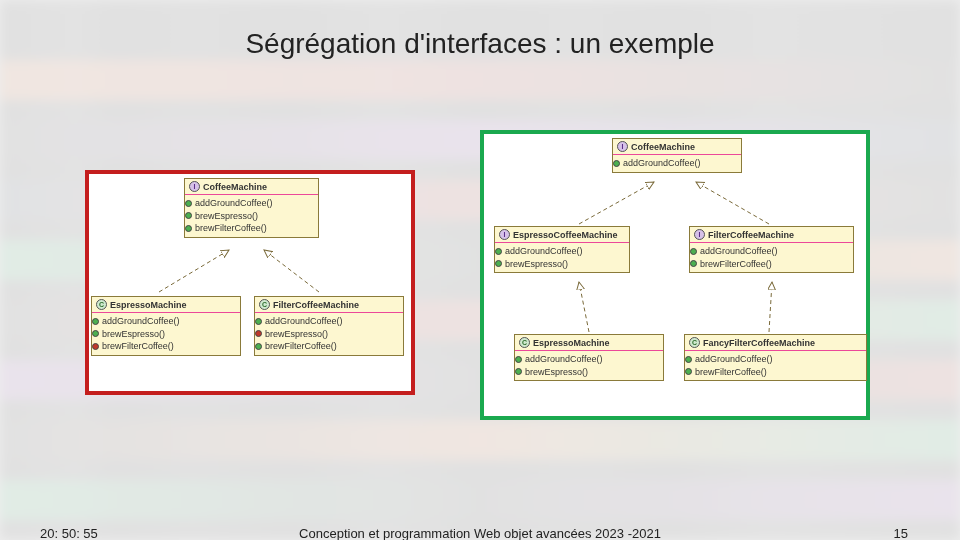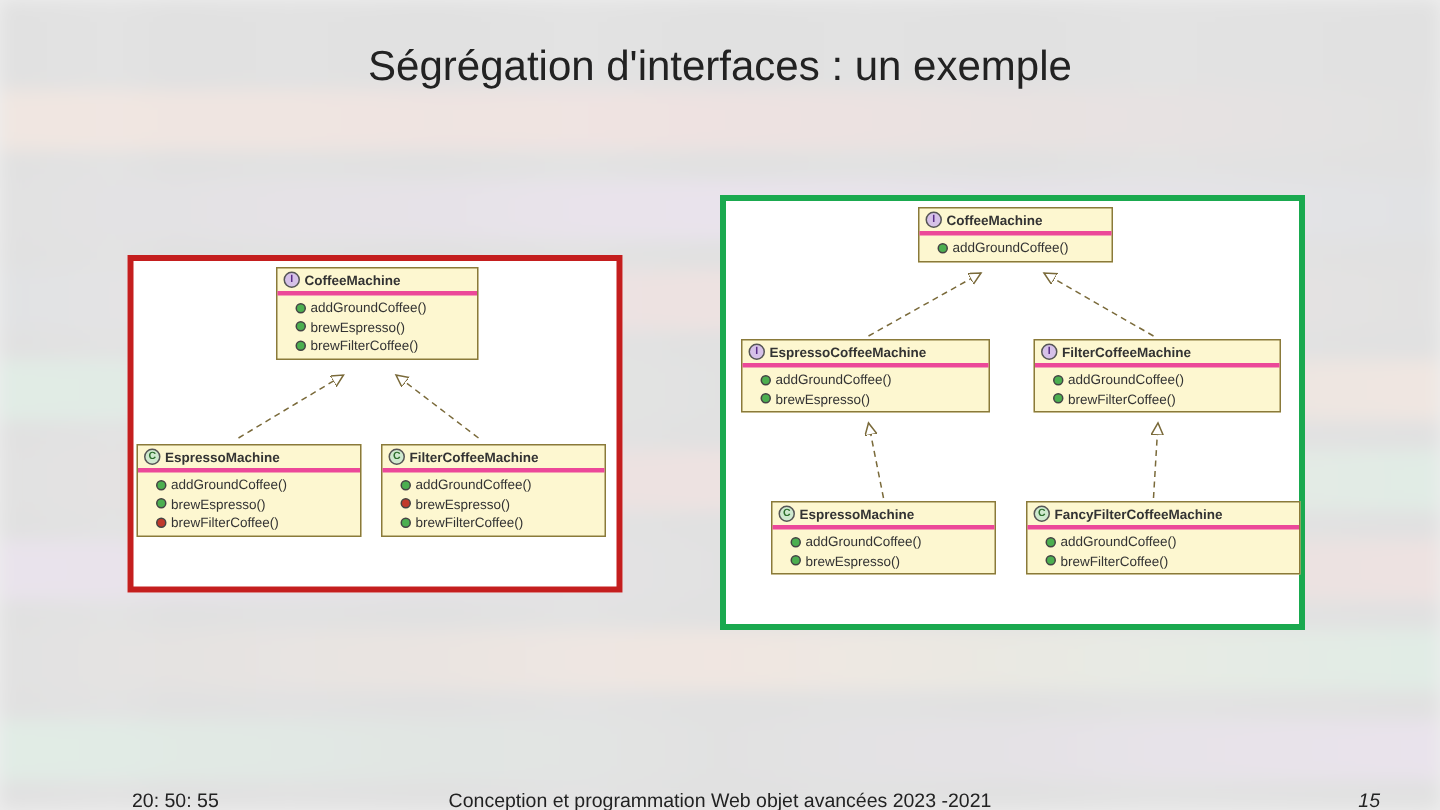--- a/index.html
+++ b/index.html
@@ -44,29 +44,29 @@
   .panel-right { left: 480px; top: 130px; width: 390px; height: 290px; border: 4px solid #1aa94f; }
 
   .uml-box {
     position: absolute;
     background: #fdf7d0;
     border: 1px solid #8a7a3a;
     font-size: 9px;
     color: #333;
   }
   .uml-head {
-    border-bottom: 3px solid #ec4899;
+    border-bottom: 1px solid #ec4899;
     padding: 2px 4px;
     display: flex;
     align-items: center;
     gap: 3px;
     font-weight: bold;
   }
   .uml-body {
-    padding: 2px 12px;
+    padding: 2px 0;
   }
   .uml-body .m { display:flex; align-items:center; gap:3px; white-space:nowrap; line-height:1.4; }
   .ico {
     display:inline-flex; align-items:center; justify-content:center;
     width:11px; height:11px; border-radius:50%;
     font-size:7px; font-weight:bold;
     border:1px solid #555;
     background:#d8c98f;
   }
   .ico-i { background:#d6c1e8; color:#5a2d87; }
@@ -76,23 +76,23 @@
   .dot-r { background:#c0392b; }
 
   svg.arrows { position:absolute; inset:0; width:100%; height:100%; pointer-events:none; }
 
   .footer {
     position:absolute;
     bottom: 14px; left: 0; right: 0;
     font-size: 13px;
     color: #222;
   }
-  .footer .time { position:absolute; left: 40px; margin-left: 48px; }
+  .footer .time { position:absolute; left: 40px; }
   .footer .caption { position:absolute; left:0; right:0; text-align:center; }
-  .footer .page { position:absolute; right: 40px; font-style: italic; }
+  .footer .page { position:absolute; right: 52px; }
 </style>
 </head>
 <body>
 
 <div class="bg">
   <div class="stripe" style="top:60px;background:linear-gradient(90deg,#d96c2c,#c0392b,#333);"></div>
   <div class="stripe" style="top:120px;background:linear-gradient(90deg,#333,#8e44ad,#2c3e50);"></div>
   <div class="stripe" style="top:180px;background:linear-gradient(90deg,#2c3e50,#c0392b,#333);"></div>
   <div class="stripe" style="top:240px;background:linear-gradient(90deg,#27ae60,#333,#d96c2c);"></div>
   <div class="stripe" style="top:300px;background:linear-gradient(90deg,#333,#c0392b,#27ae60);"></div>
@@ -199,21 +199,21 @@
           <span>CoffeeMachine</span>
         </div>
       <div class="uml-body">
         <div class="m">
             <span class="dot dot-g"></span>
             <span>addGroundCoffee()</span>
           </div>
       </div>
     </div>
 
-    <div class="uml-box" style="left:10px; top:92px; width:166px;">
+    <div class="uml-box" style="left:10px; top:92px; width:136px;">
       <div class="uml-head">
           <span class="ico ico-i">I</span>
           <span>EspressoCoffeeMachine</span>
         </div>
       <div class="uml-body">
         <div class="m">
             <span class="dot dot-g"></span>
             <span>addGroundCoffee()</span>
           </div>
         <div class="m">

